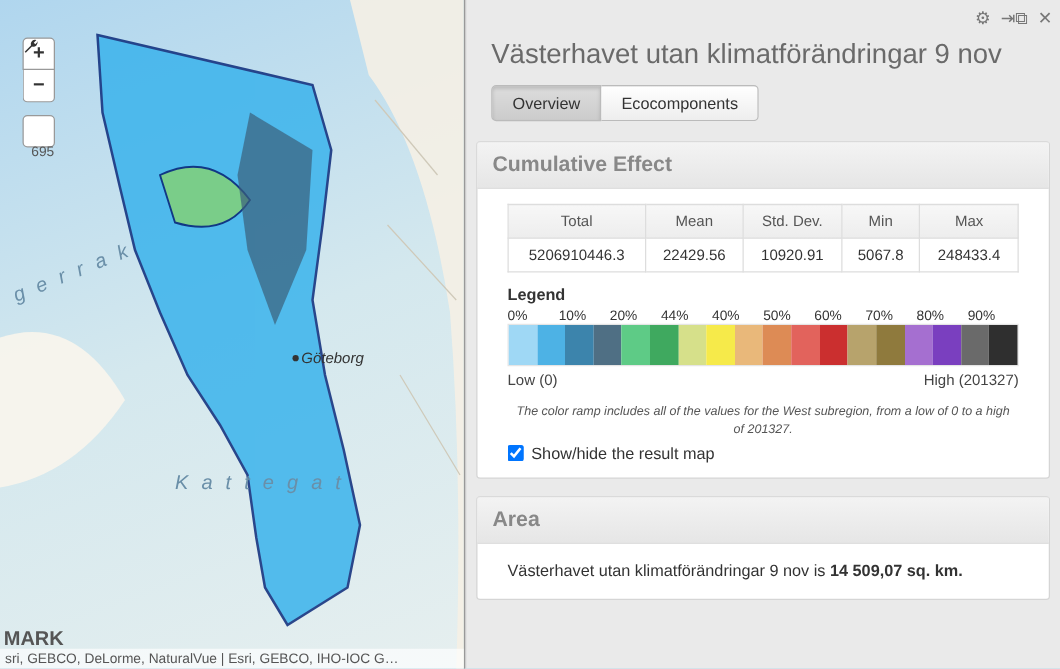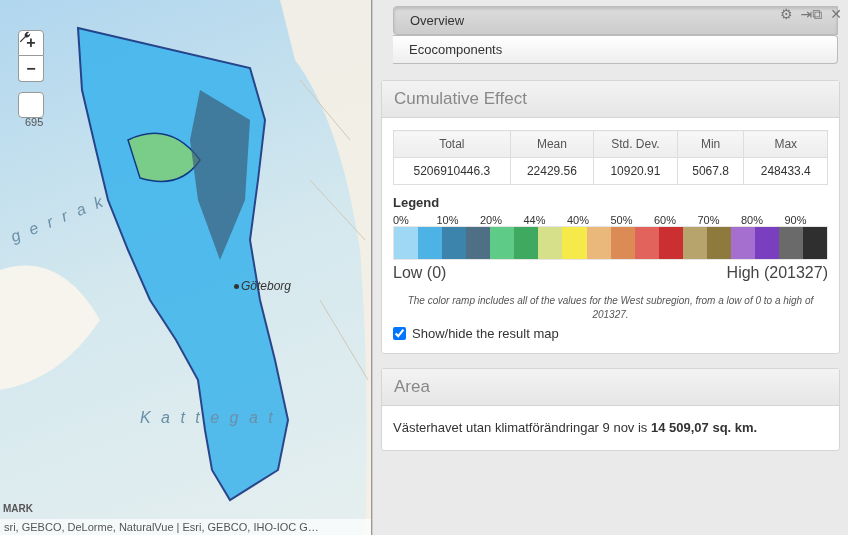--- a/index.html
+++ b/index.html
@@ -8,48 +8,48 @@
 .map { position: absolute; top: 0; left: 0; width: 372px; height: 535px; background: linear-gradient(160deg, #b0d6ee 0%, #d4e8ee 50%, #e6efef 100%); overflow: hidden; border-right: 1px solid #999; }
 .map svg { position: absolute; top: 0; left: 0; }
 .map-controls { position: absolute; top: 30px; left: 18px; display: flex; flex-direction: column; gap: 0; }
 .zoom-btn { width: 26px; height: 26px; background: #fff; border: 1px solid #999; display: flex; align-items: center; justify-content: center; font-weight: bold; font-size: 16px; cursor: pointer; color: #333; }
 .zoom-btn:first-child { border-radius: 4px 4px 0 0; }
 .zoom-btn:nth-child(2) { border-radius: 0 0 4px 4px; border-top: none; }
 .wrench-btn { width: 26px; height: 26px; background: #fff; border: 1px solid #999; border-radius: 4px; margin-top: 10px; display: flex; align-items: center; justify-content: center; cursor: pointer; font-size: 12px; }
 .scale-lbl { position: absolute; top: 116px; left: 25px; font-size: 11px; color: #555; }
 .sea-label { position: absolute; font-style: italic; color: #6a8fa8; font-size: 16px; letter-spacing: 3px; pointer-events: none; }
 .sea1 { top: 210px; left: 8px; transform: rotate(-22deg); }
-.sea2 { top: 378px; left: 140px; margin-top: 31px; }
+.sea2 { top: 378px; left: 140px; }
 .city-label { position: absolute; top: 279px; left: 241px; font-size: 12px; color: #333; font-style: italic; }
 .city-dot { position: absolute; top: 284px; left: 234px; width: 5px; height: 5px; background: #333; border-radius: 50%; }
-.mark-lbl { position: absolute; top: 503px; left: 3px; font-size: 10px; font-weight: bold; color: #555; }
+.mark-lbl { position: absolute; top: 503px; left: 3px; font-size: 16px; font-weight: bold; color: #555; }
 .attribution { position: absolute; bottom: 0; left: 0; width: 372px; font-size: 11px; color: #555; background: rgba(255,255,255,0.65); padding: 2px 4px; white-space: nowrap; overflow: hidden; }
 .panel { position: absolute; top: 0; right: 0; width: 476px; height: 535px; background: #eaeaea; border-left: 1px solid #ccc; overflow-y: auto; }
 .panel-head { padding: 6px 10px 0 20px; position: relative; }
 .panel-icons { position: absolute; top: 6px; right: 6px; display: flex; gap: 8px; color: #777; }
 .panel-icons span { cursor: pointer; font-size: 14px; }
 .panel-title { color: #6a6a6a; font-size: 22px; font-weight: 400; padding: 24px 0 12px 0; }
-.tabs { display: flex; justify-content: flex-start; padding-bottom: 16px; flex-direction: column; }
+.tabs { display: flex; justify-content: flex-start; padding-bottom: 16px; }
 .tab { padding: 6px 16px; border: 1px solid #bbb; background: linear-gradient(#fff,#eee); font-size: 13px; color: #333; cursor: pointer; }
 .tab:first-child { border-radius: 4px 0 0 4px; }
 .tab:last-child { border-radius: 0 4px 4px 0; border-left: none; }
 .tab.active { background: linear-gradient(#ddd,#ccc); box-shadow: inset 0 2px 3px rgba(0,0,0,.15); }
 .section { background: #fff; border: 1px solid #d5d5d5; margin: 0 8px 14px 8px; border-radius: 3px; }
-.section-head { background: linear-gradient(#f3f3f3,#e6e6e6); border-bottom: 1px solid #d5d5d5; padding: 8px 12px; color: #888; font-size: 17px; font-weight: 400; }
-.section-body { padding: 12px 11px; }
+.section-head { background: linear-gradient(#f3f3f3,#e6e6e6); border-bottom: 1px solid #d5d5d5; padding: 8px 12px; color: #888; font-size: 17px; font-weight: 700; }
+.section-body { padding: 12px 24px; }
 table.stats { width: 100%; border-collapse: collapse; font-size: 12px; }
 table.stats th, table.stats td { border: 1px solid #ddd; padding: 6px 8px; text-align: center; }
 table.stats th { background: linear-gradient(#f7f7f7,#ededed); color: #555; font-weight: normal; }
 .legend-title { font-weight: bold; font-size: 13px; margin-top: 10px; }
 .legend-row { display: flex; flex-direction: column; margin-top: 4px; }
 .legend-labels { display: flex; }
 .legend-labels span { flex: 1; font-size: 11px; color: #333; text-align: left; }
 .legend-ramp { display: flex; height: 34px; border: 1px solid rgba(0,0,0,0.1); }
 .legend-ramp div { flex: 1; }
-.legend-ends { display: flex; justify-content: space-between; font-size: 16px; color: #444; margin-top: 4px; }
+.legend-ends { display: flex; justify-content: space-between; font-size: 12px; color: #444; margin-top: 4px; }
 .note { font-style: italic; font-size: 10px; color: #555; text-align: center; margin: 12px 4px 4px 4px; line-height: 1.4; }
 .chk-row { display: flex; align-items: center; gap: 6px; font-size: 13px; }
 .links { margin-top: 8px; font-size: 13px; color: #337ab7; }
 .links a { color: #337ab7; text-decoration: none; cursor: pointer; }
 .area-text { font-size: 13px; line-height: 1.5; }
 .area-text b { font-weight: bold; }
 </style>
 </head>
 <body>
 
@@ -86,20 +86,21 @@
   <div class="attribution">sri, GEBCO, DeLorme, NaturalVue | Esri, GEBCO, IHO-IOC G…</div>
 </div>
 
 <div class="panel">
   <div class="panel-head">
     <div class="panel-icons">
       <span>⚙</span>
       <span>⇥⧉</span>
       <span>✕</span>
     </div>
+    <div class="panel-title">Västerhavet utan klimatförändringar 9 nov</div>
     <div class="tabs">
       <div class="tab active">Overview</div>
       <div class="tab">Ecocomponents</div>
     </div>
   </div>
 
   <div class="section">
     <div class="section-head">Cumulative Effect</div>
     <div class="section-body">
       <table class="stats">

